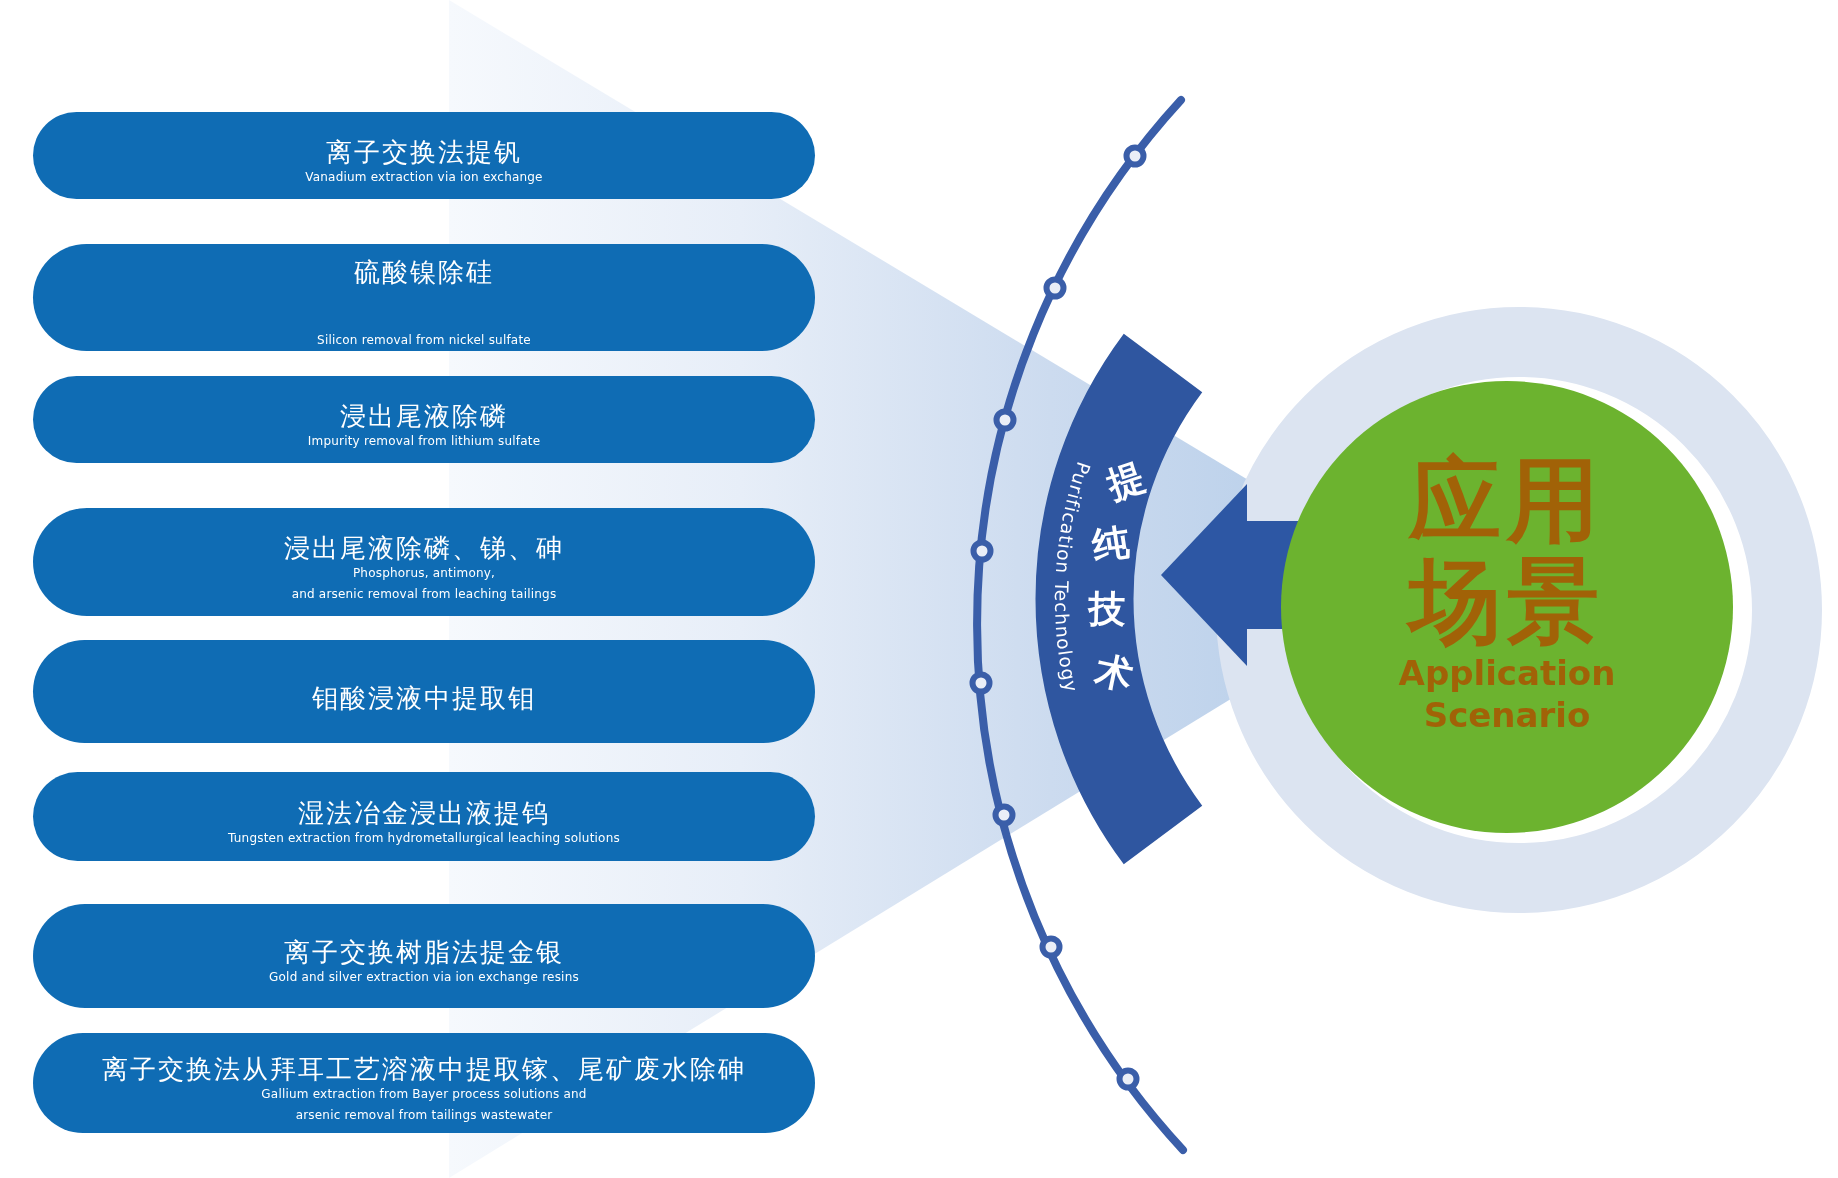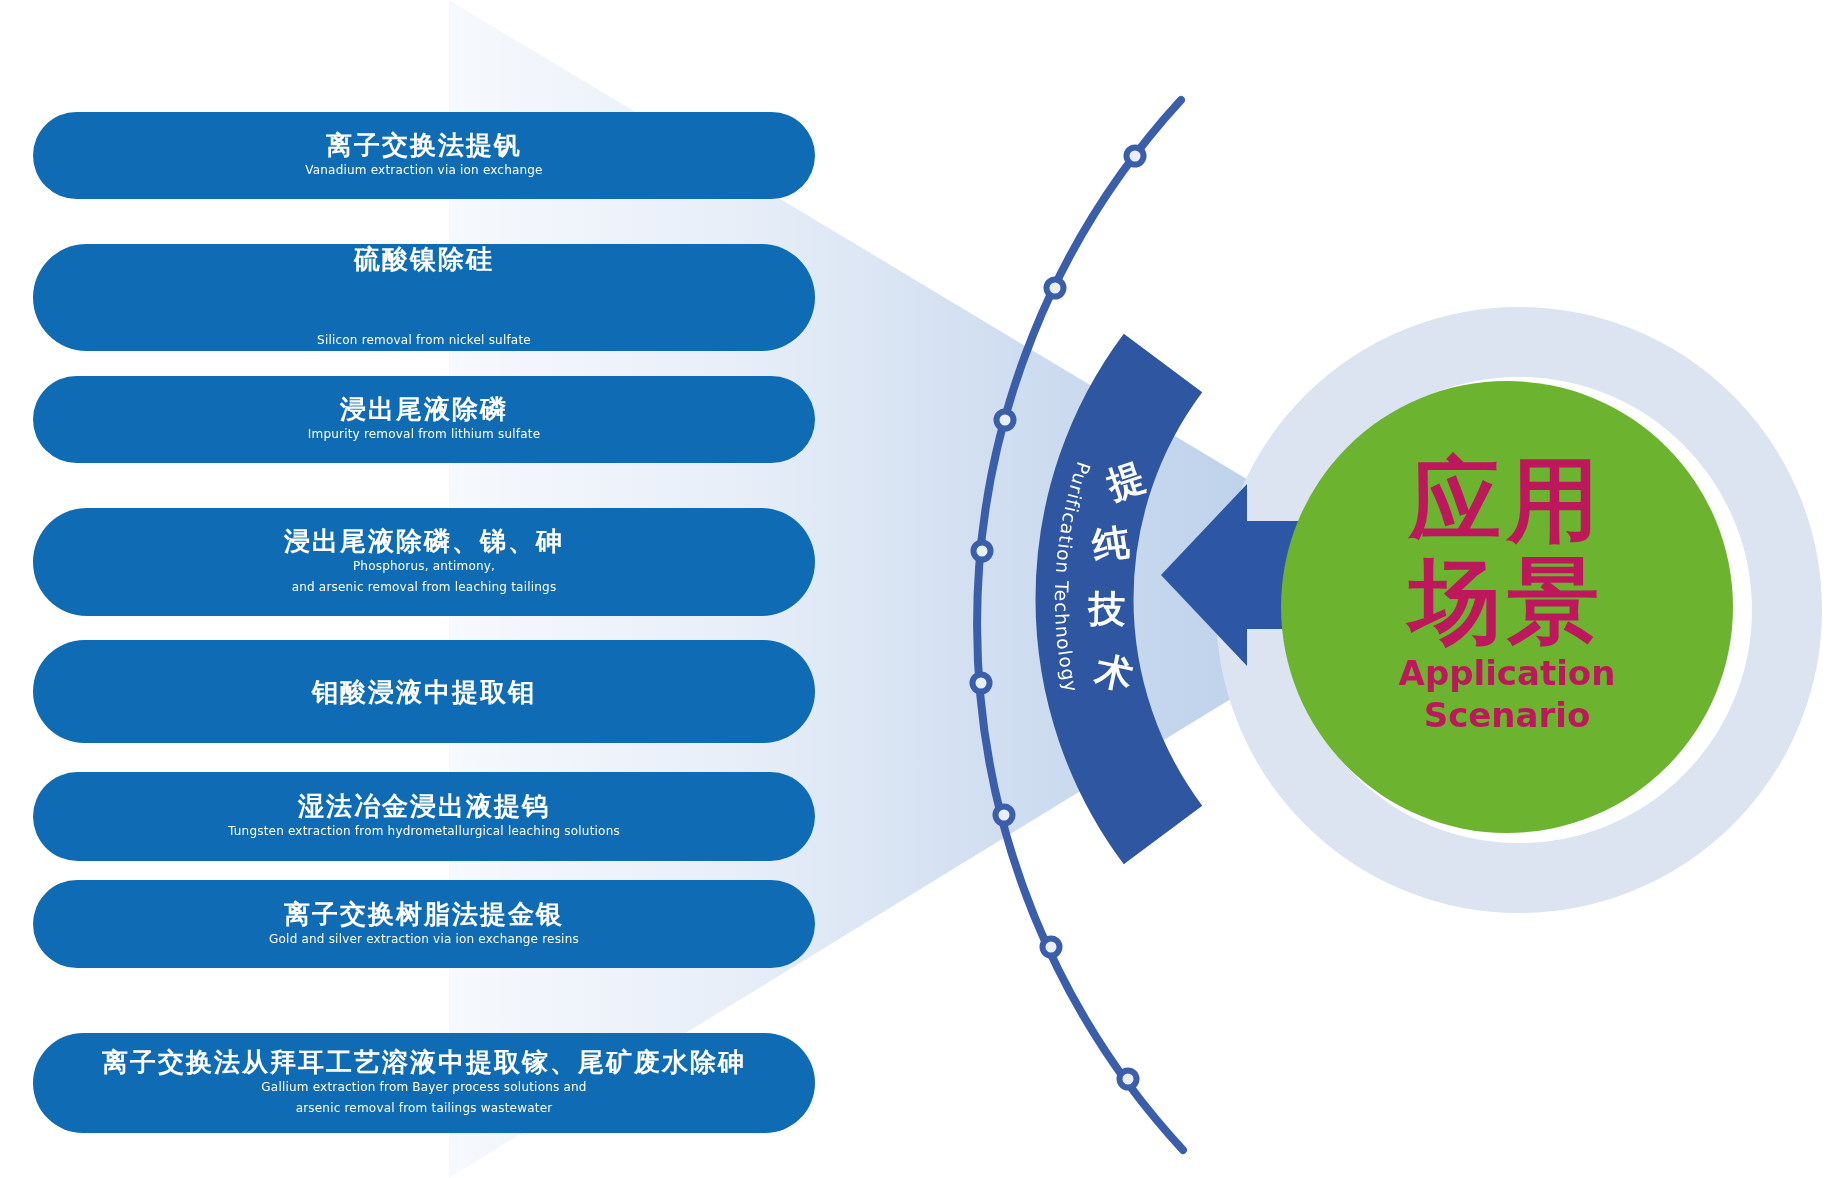--- a/index.html
+++ b/index.html
@@ -8,39 +8,39 @@
     font-family:"DejaVu Sans","Liberation Sans",sans-serif;
   }
   #scene{position:absolute;left:0;top:0;}
   
   .pill{
     position:absolute;left:33px;width:782px;background:#0F6CB4;border-radius:999px;
     display:flex;flex-direction:column;align-items:center;justify-content:center;
     color:#ffffff;text-align:center;box-sizing:border-box;
   }
   .pill-title{
-    font-size:26px;font-weight:bold;letter-spacing:2px;line-height:30px;white-space:nowrap;
+    font-size:26px;font-weight:normal;letter-spacing:2px;line-height:30px;white-space:nowrap;margin-top:13px;
   }
   .pill-sub{
     font-size:12px;font-weight:400;line-height:21px;letter-spacing:.2px;white-space:nowrap;
   }
   
   .band-char{
     font-size:37px;font-weight:bold;fill:#ffffff;letter-spacing:0;
     font-family:"DejaVu Sans","Liberation Sans",sans-serif;
   }
   .band-en{
     font-size:18.5px;fill:#ffffff;letter-spacing:1px;
     font-family:"DejaVu Sans","Liberation Sans",sans-serif;
   }
   
   .target-label{
     position:absolute;left:1281px;top:381px;width:452px;height:452px;
     display:flex;flex-direction:column;align-items:center;justify-content:center;
-    transform:translateY(-14px);color:#be185d;text-align:center;pointer-events:none;
+    transform:translateY(-14px);color:#a16207;text-align:center;pointer-events:none;
   }
   .target-cn{font-size:92px;font-weight:bold;letter-spacing:6px;line-height:101px;white-space:nowrap;}
   .target-en{font-size:34px;font-weight:bold;line-height:42px;white-space:nowrap;}
 </style>
 </head>
 <body>
 
 <svg id="scene" width="1838" height="1178" viewBox="0 0 1838 1178">
   <defs>
     <linearGradient id="beamGrad" gradientUnits="userSpaceOnUse" x1="449" y1="589" x2="1420" y2="589">
@@ -113,21 +113,21 @@
 
 <div class="pill" style="top:640px;height:103px;">
   <div class="pill-title">钼酸浸液中提取钼</div>
 </div>
 
 <div class="pill" style="top:772px;height:89px;">
   <div class="pill-title">湿法冶金浸出液提钨</div>
   <div class="pill-sub">Tungsten extraction from hydrometallurgical leaching solutions</div>
 </div>
 
-<div class="pill" style="top:880px;height:88px;">
+<div class="pill" style="top:904px;height:104px;">
   <div class="pill-title">离子交换树脂法提金银</div>
   <div class="pill-sub">Gold and silver extraction via ion exchange resins</div>
 </div>
 
 <div class="pill" style="top:1033px;height:100px;">
   <div class="pill-title">离子交换法从拜耳工艺溶液中提取镓、尾矿废水除砷</div>
   <div class="pill-sub">Gallium extraction from Bayer process solutions and</div>
   <div class="pill-sub">arsenic removal from tailings wastewater</div>
 </div>
 

